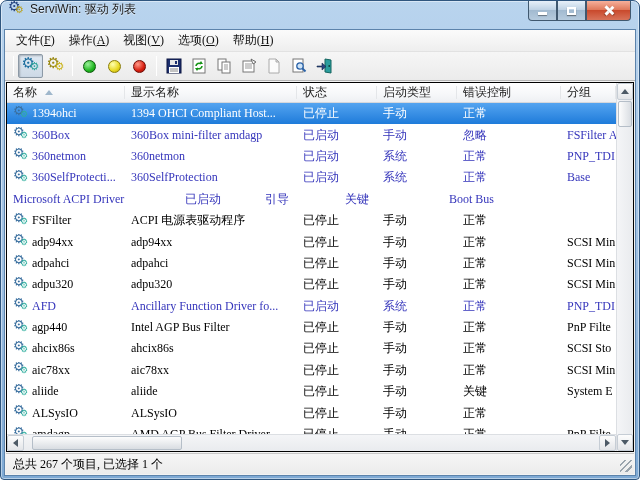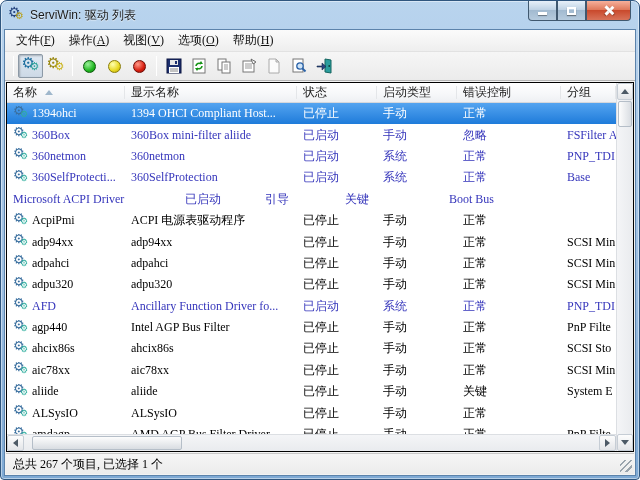--- a/index.html
+++ b/index.html
@@ -4,21 +4,21 @@
 <style>
   html,body{margin:0;padding:0;width:640px;height:480px;overflow:hidden;
     font-family:"Liberation Sans","DejaVu Sans",sans-serif;font-size:12px;}
   *{box-sizing:border-box;}
 
   
   .window{position:absolute;inset:0;display:flex;flex-direction:column;
     background:linear-gradient(180deg,#b9d4ee 0%,#9dbfe2 60%,#7ea9d4 100%);
     border-radius:7px 7px 4px 4px;border:1px solid #2f567f;
     box-shadow:inset 0 0 0 1px rgba(255,255,255,.45);}
-  .titlebar{height:28px;display:flex;align-items:center;padding:0 8px;position:relative;flex:0 0 auto;}
+  .titlebar{height:28px;display:flex;padding:0 8px;position:relative;flex:0 0 auto;}
   .app-icon{width:16px;height:16px;margin-right:5px;position:relative;flex:0 0 auto;}
   .app-icon::before{content:"⚙";position:absolute;left:-1px;top:-3px;font-size:14px;color:#27457f;}
   .app-icon::after{content:"⚙";position:absolute;left:6px;top:3px;font-size:10px;color:#b9a11c;}
   .title{color:#1a1a1a;text-shadow:0 1px 1px rgba(255,255,255,.7);}
   .caption-buttons{position:absolute;top:0;right:8px;display:flex;}
   .cap-btn{width:29px;height:20px;border:1px solid #40586f;border-top:none;display:flex;
     align-items:center;justify-content:center;
     background:linear-gradient(180deg,#e7f0f9 0%,#c0d3e5 45%,#a2bad0 50%,#b6cbde 100%);}
   .cap-btn.min{border-radius:0 0 0 4px;}
   .cap-btn.close{width:45px;border-radius:0 0 4px 0;
@@ -259,21 +259,21 @@
             <div class="cell c3">手动</div>
             <div class="cell c4">正常</div>
             <div class="cell c5"></div>
           </div>
 
           <div class="row running">
             <div class="cell c0">
                 <span class="gear-sm"></span>
                 <span>360Box</span>
               </div>
-            <div class="cell c1">360Box mini-filter aliide</div>
+            <div class="cell c1">360Box mini-filter amdagp</div>
             <div class="cell c2">已启动</div>
             <div class="cell c3">手动</div>
             <div class="cell c4">忽略</div>
             <div class="cell c5">FSFilter A</div>
           </div>
 
           <div class="row running">
             <div class="cell c0">
                 <span class="gear-sm"></span>
                 <span>360netmon</span>
@@ -301,21 +301,21 @@
             <div class="cell c1">Microsoft ACPI Driver</div>
             <div class="cell c2">已启动</div>
             <div class="cell c3">引导</div>
             <div class="cell c4">关键</div>
             <div class="cell c5">Boot Bus</div>
           </div>
 
           <div class="row">
             <div class="cell c0">
                 <span class="gear-sm"></span>
-                <span>AcpiPmi</span>
+                <span>FSFilter</span>
               </div>
             <div class="cell c1">ACPI 电源表驱动程序</div>
             <div class="cell c2">已停止</div>
             <div class="cell c3">手动</div>
             <div class="cell c4">正常</div>
             <div class="cell c5"></div>
           </div>
 
           <div class="row">
             <div class="cell c0">

